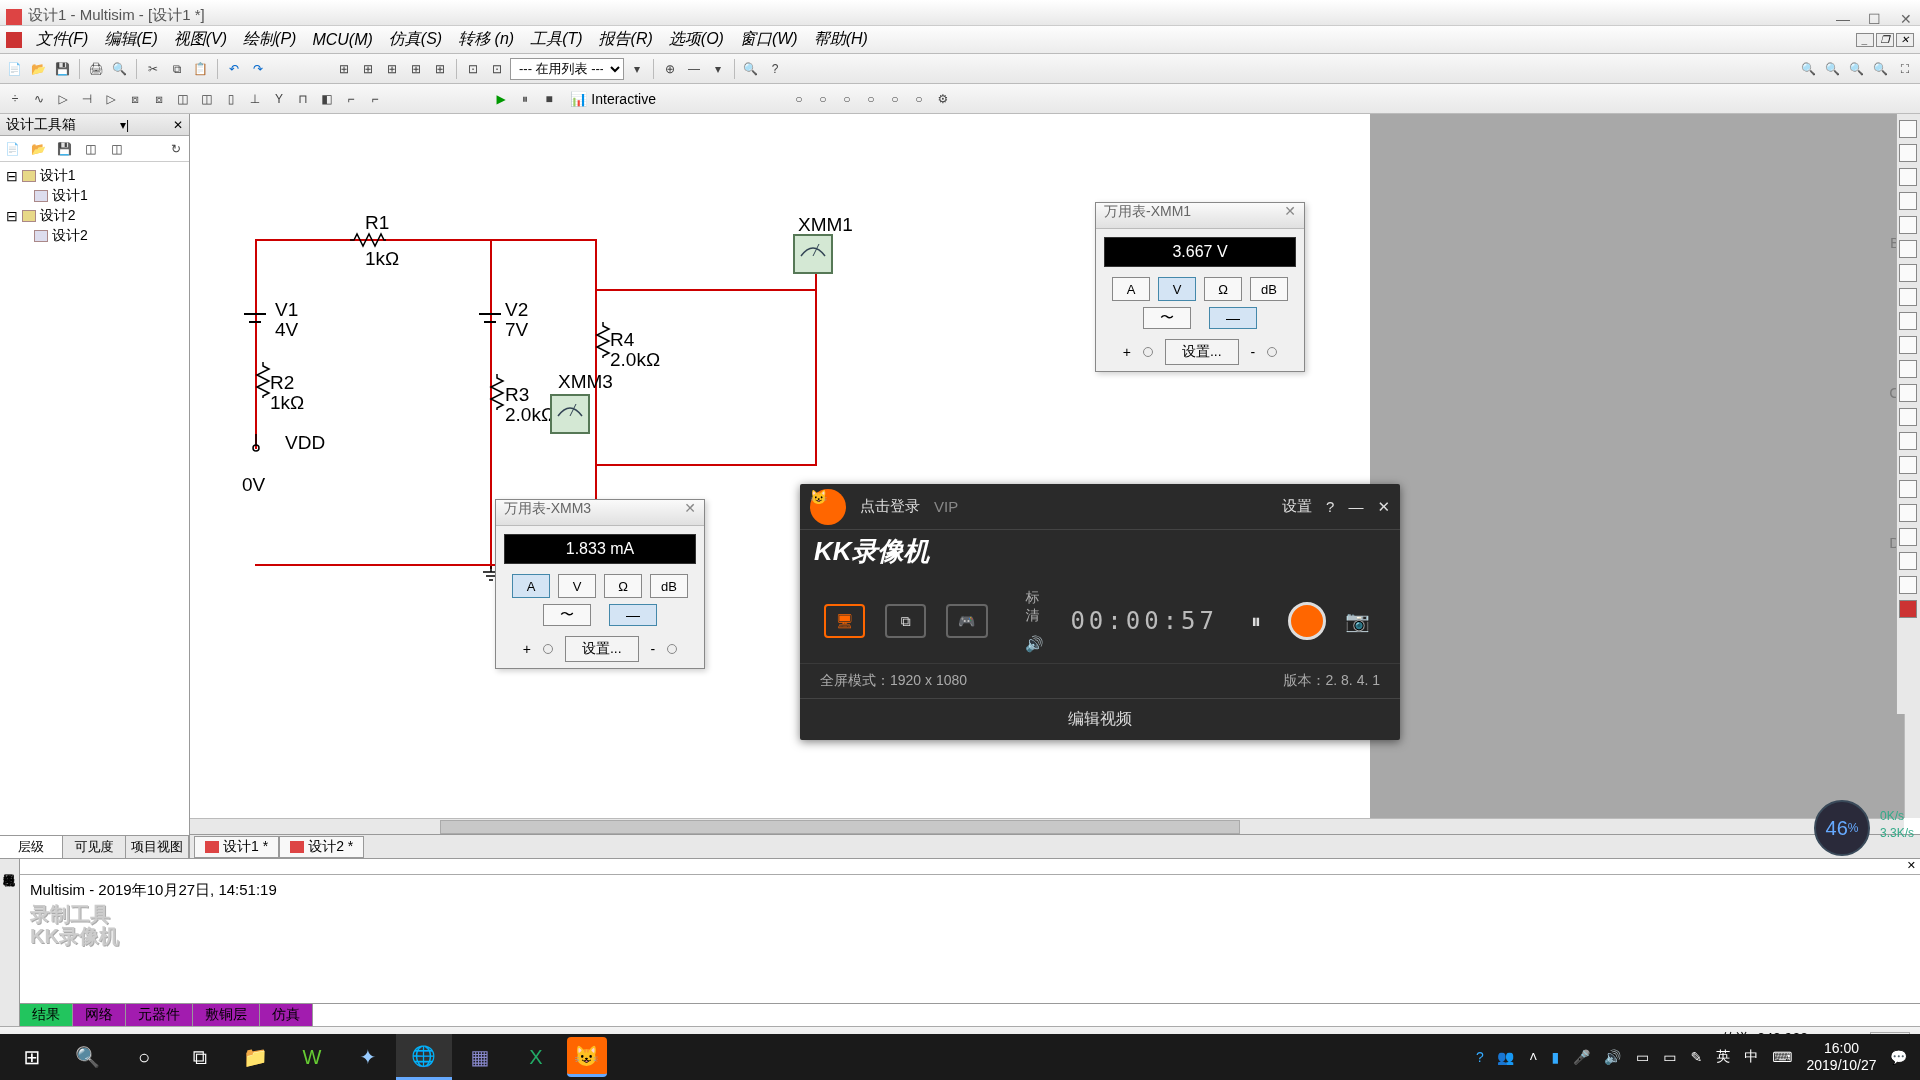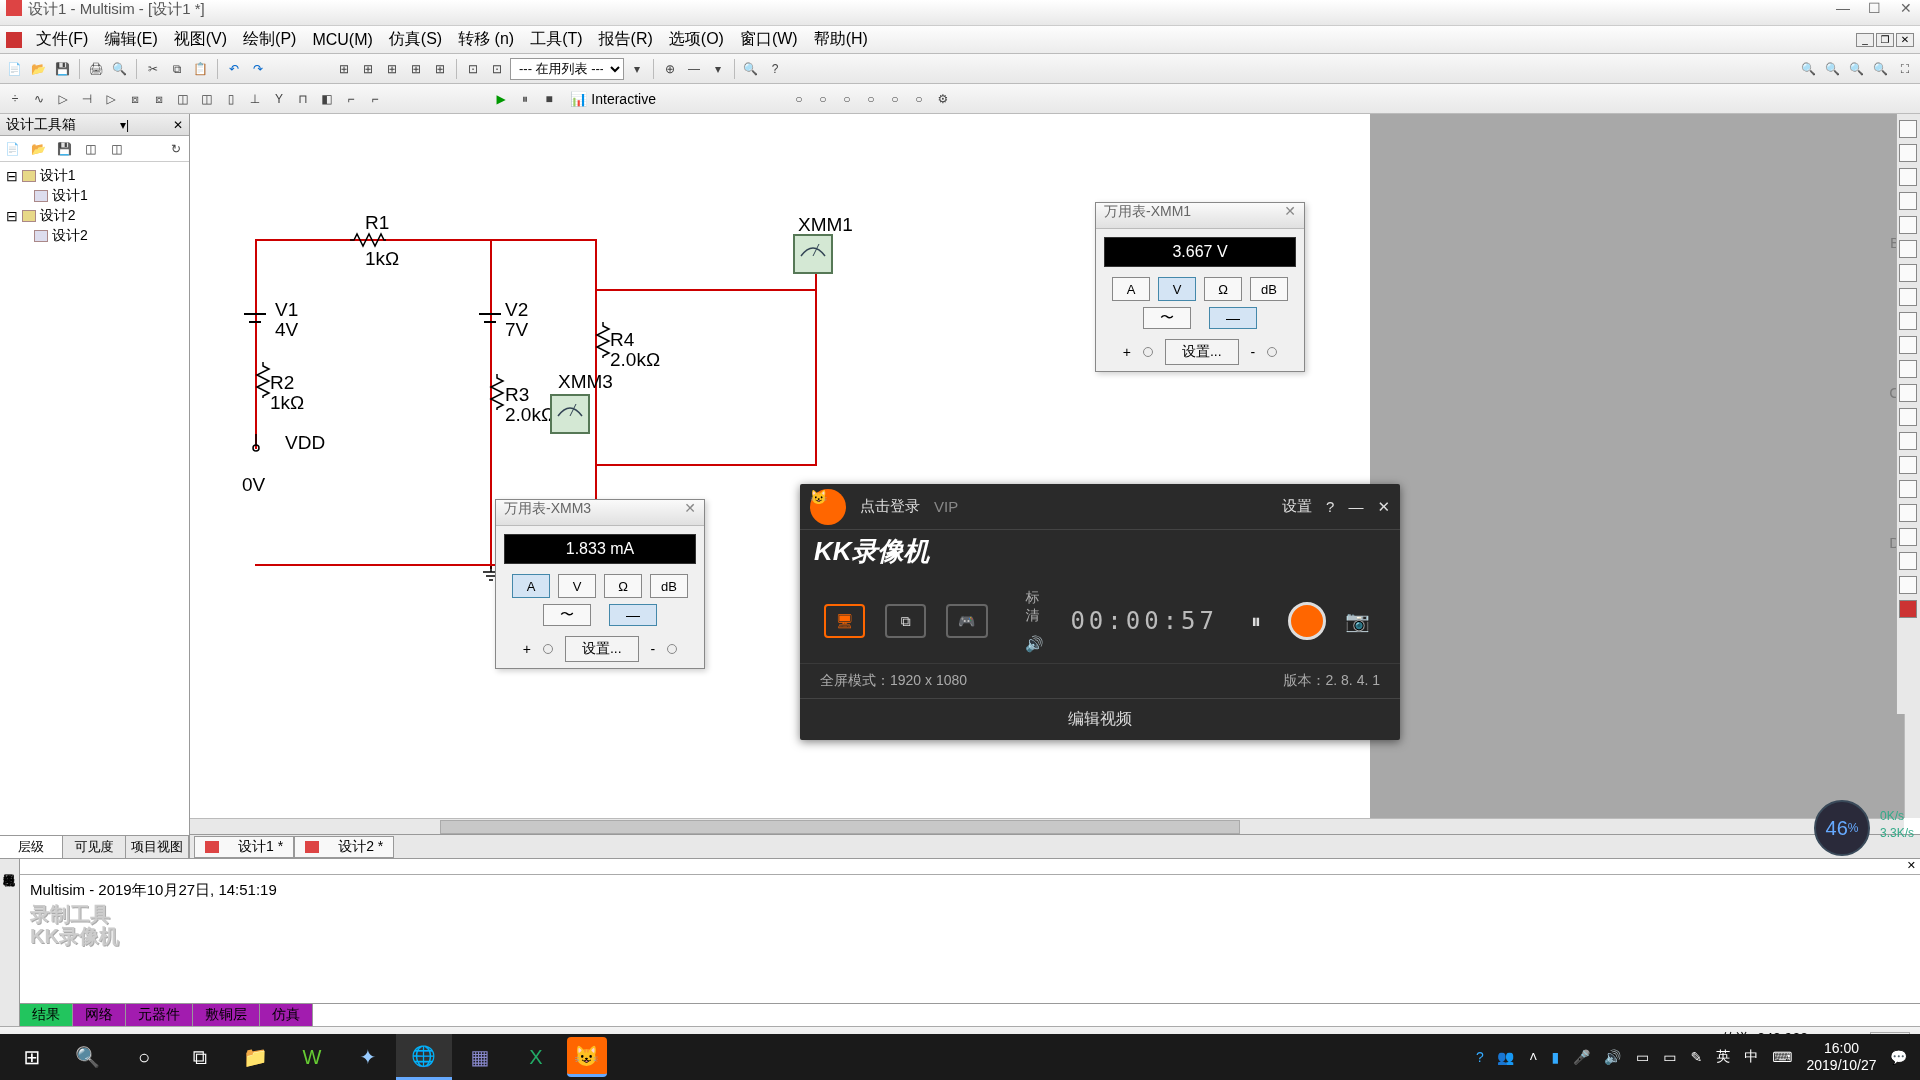--- a/index.html
+++ b/index.html
@@ -1,26 +1,26 @@
 <!DOCTYPE html>
 <html><head>
 <meta charset="utf-8">
 <style>
 * { margin: 0; padding: 0; box-sizing: border-box; font-family: "Microsoft YaHei", sans-serif; }
 body { width: 1920px; height: 1080px; background: #f0f0f0; overflow: hidden; position: relative; font-size: 14px; }
 
 
-.titlebar { height: 26px; background: linear-gradient(#fff, #e8e8e8); display: flex; align-items: flex-start; padding: 0 6px; border-bottom: 1px solid #ccc; }
+.titlebar { height: 26px; background: linear-gradient(#fff, #e8e8e8); display: flex; align-items: flex-end; padding: 0 6px; border-bottom: 1px solid #ccc; }
 .titlebar .icon { width: 16px; height: 16px; background: #d44; margin-right: 6px; }
 .titlebar .title { flex: 1; color: #555; font-size: 15px; }
 .titlebar .wctl { display: flex; gap: 18px; }
 .titlebar .wctl span { width: 14px; height: 14px; color: #666; cursor: pointer; }
 
 
-.menubar { height: 28px; background: linear-gradient(#fdfdfd, #ececec); display: flex; align-items: center; padding: 0 6px; border-bottom: 1px solid #bbb; }
+.menubar { height: 28px; background: linear-gradient(#fdfdfd, #ececec); display: flex; align-items: center; padding: 0 6px; border-bottom: 1px solid #bbb; font-style: italic; }
 .mitem { padding: 4px 8px; font-size: 16px; cursor: pointer; }
 .menubar .docctl { margin-left: auto; display: flex; gap: 2px; }
 .menubar .docctl span { width: 18px; height: 14px; border: 1px solid #888; background: #eee; font-size: 10px; text-align: center; }
 
 
 .toolbar { height: 30px; background: linear-gradient(#f8f8f8, #e8e8e8); border-bottom: 1px solid #bbb; display: flex; align-items: center; padding: 0 4px; gap: 2px; }
 .tbtn { width: 22px; height: 22px; border: 1px solid transparent; display: flex; align-items: center; justify-content: center; font-size: 12px; color: #444; cursor: pointer; }
 .tsep { width: 1px; height: 20px; background: #bbb; margin: 0 3px; }
 .tcombo { height: 22px; border: 1px solid #999; background: #fff; font-size: 13px; padding: 0 4px; }
 .interactive-lbl { font-size: 14px; padding: 0 8px; }
@@ -44,21 +44,21 @@
 
 
 .canvas-wrap { flex: 1; display: flex; flex-direction: column; background: #fff; position: relative; }
 .canvas { flex: 1; background: #fff; position: relative; overflow: hidden; background-image: radial-gradient(#999 0.5px, transparent 0.5px); background-size: 10px 10px; }
 .scrollv { position: absolute; right: 0; top: 0; bottom: 16px; width: 16px; background: #e8e8e8; border-left: 1px solid #bbb; }
 .scrollh { position: absolute; left: 0; right: 16px; bottom: 0; height: 16px; background: #e8e8e8; border-top: 1px solid #bbb; }
 .scrollh .thumb { position: absolute; left: 250px; height: 14px; width: 800px; background: #c8c8c8; border: 1px solid #aaa; top: 1px; }
 
 
 .ctabs { height: 24px; background: #e8e8e8; display: flex; align-items: flex-end; padding-left: 4px; border-top: 1px solid #999; }
-.ctab { height: 22px; padding: 2px 10px; background: #f8f8f8; border: 1px solid #999; font-size: 14px; display: flex; align-items: center; gap: 19px; cursor: pointer; }
+.ctab { height: 22px; padding: 2px 10px; background: #f8f8f8; border: 1px solid #999; font-size: 14px; display: flex; align-items: center; gap: 4px; cursor: pointer; }
 .ctab .cicon { width: 14px; height: 12px; background: #d44; }
 
 
 .clabel { position: absolute; font-size: 19px; color: #000; font-family: Liberation Sans, sans-serif; }
 .wire { position: absolute; background: #cc0000; }
 .wire.h { height: 1.5px; }
 .wire.v { width: 1.5px; }
 .resistor { position: absolute; width: 36px; height: 12px; }
 .resistor svg { width: 100%; height: 100%; }
 .instrument { position: absolute; width: 40px; height: 40px; background: #d4e8d4; border: 2px solid #567856; }

